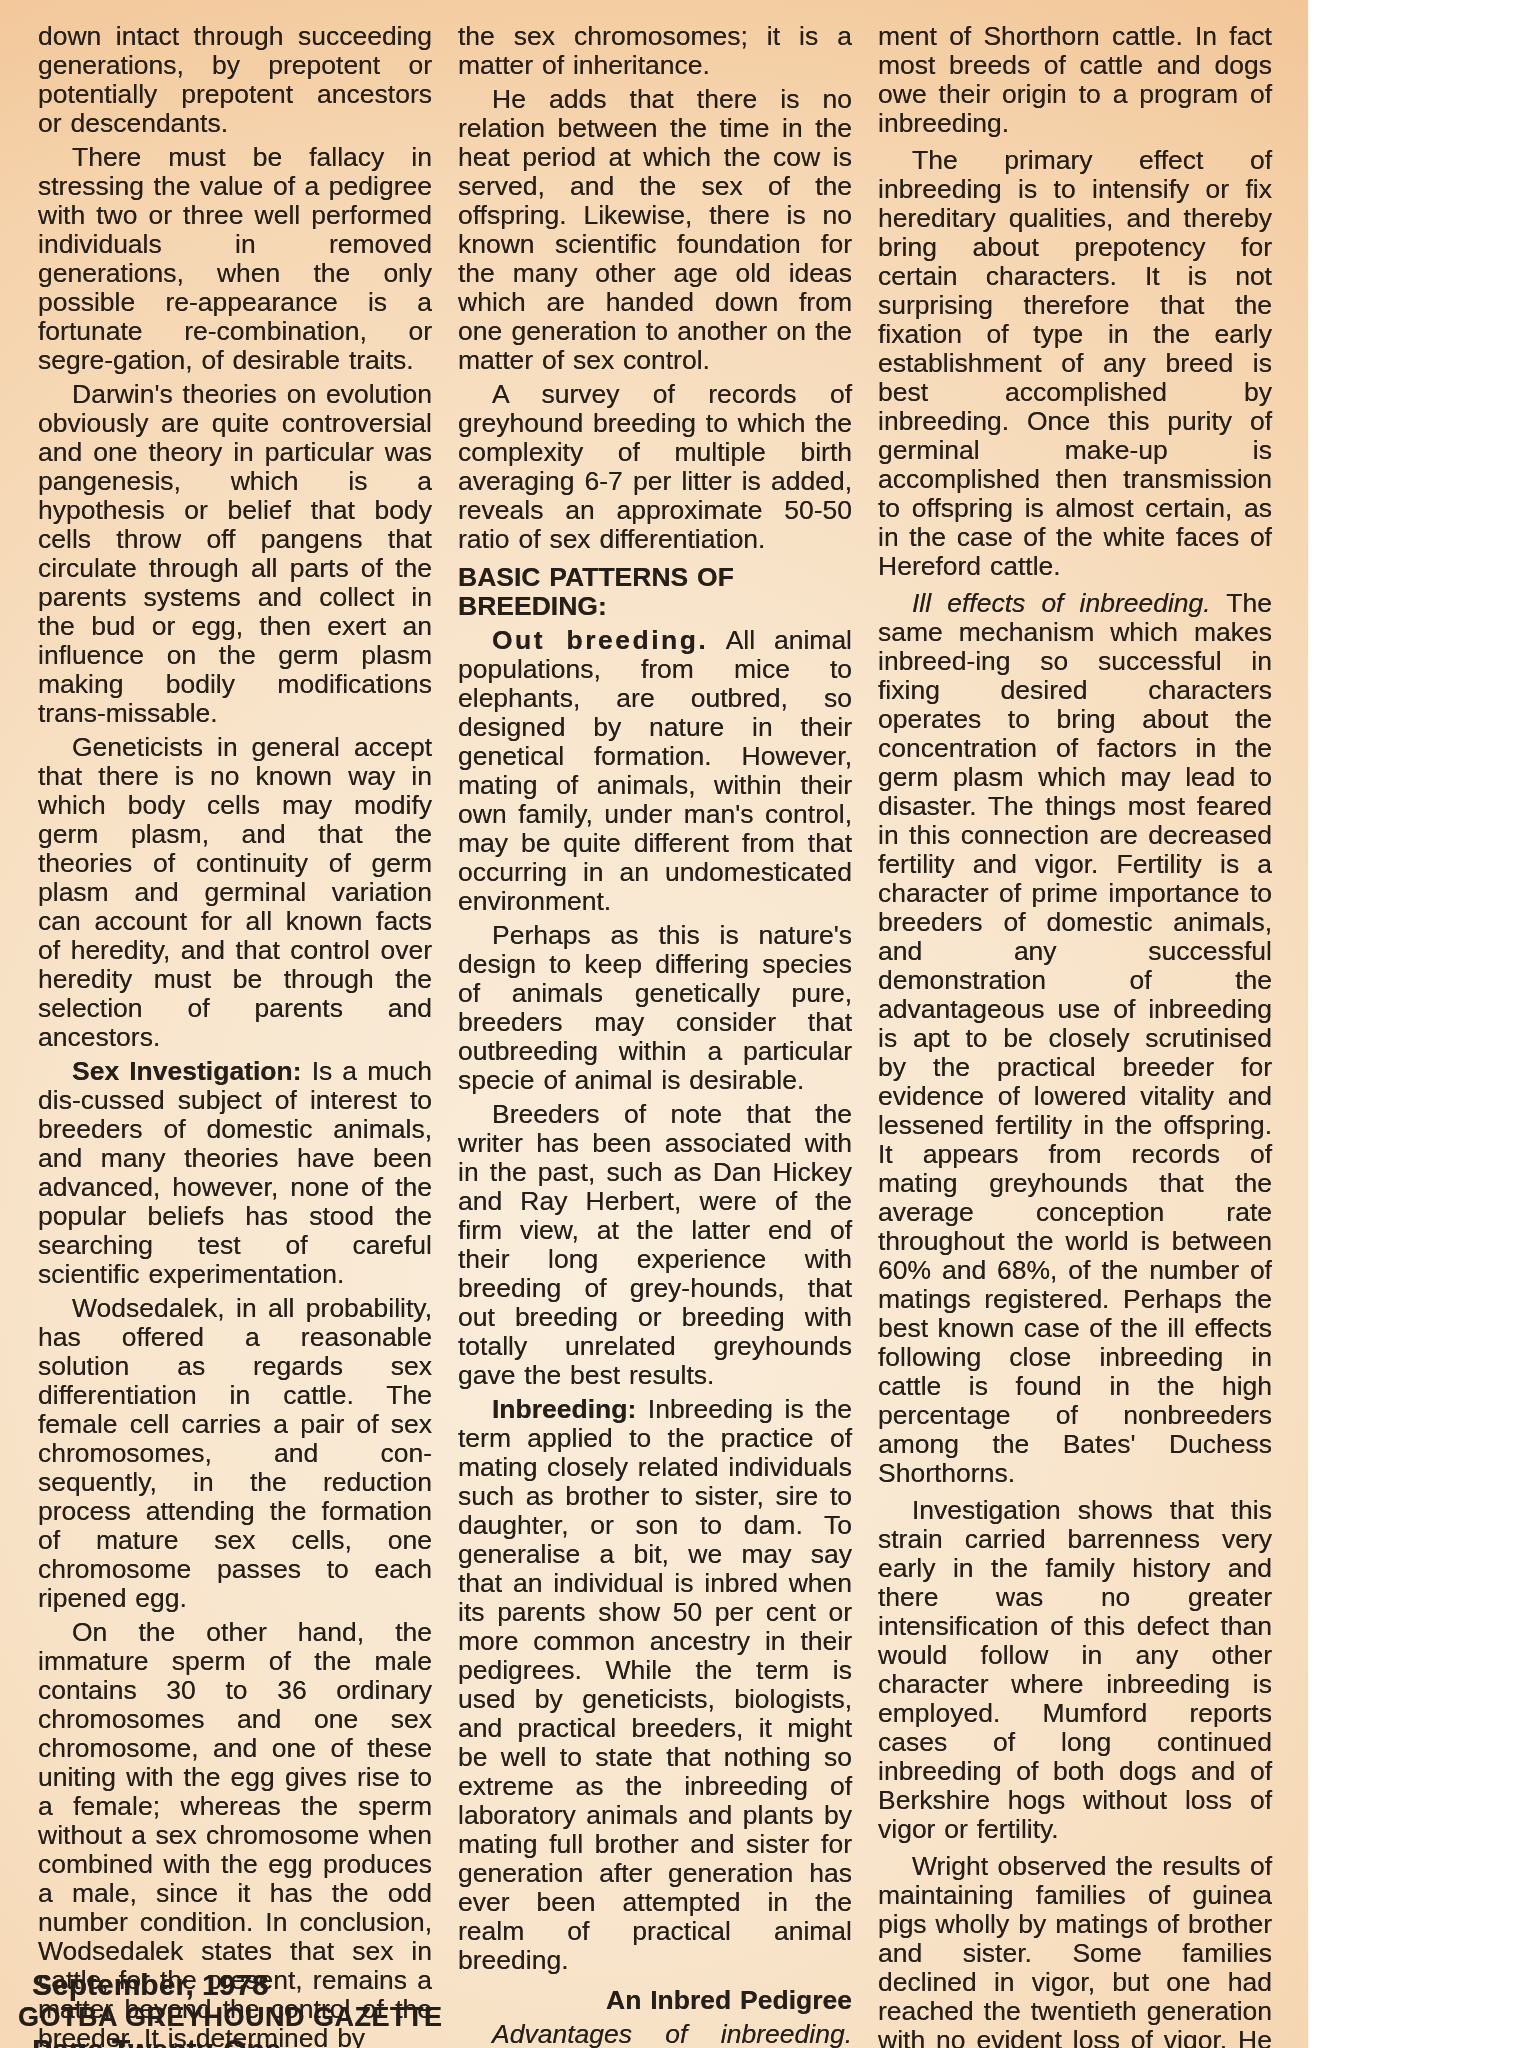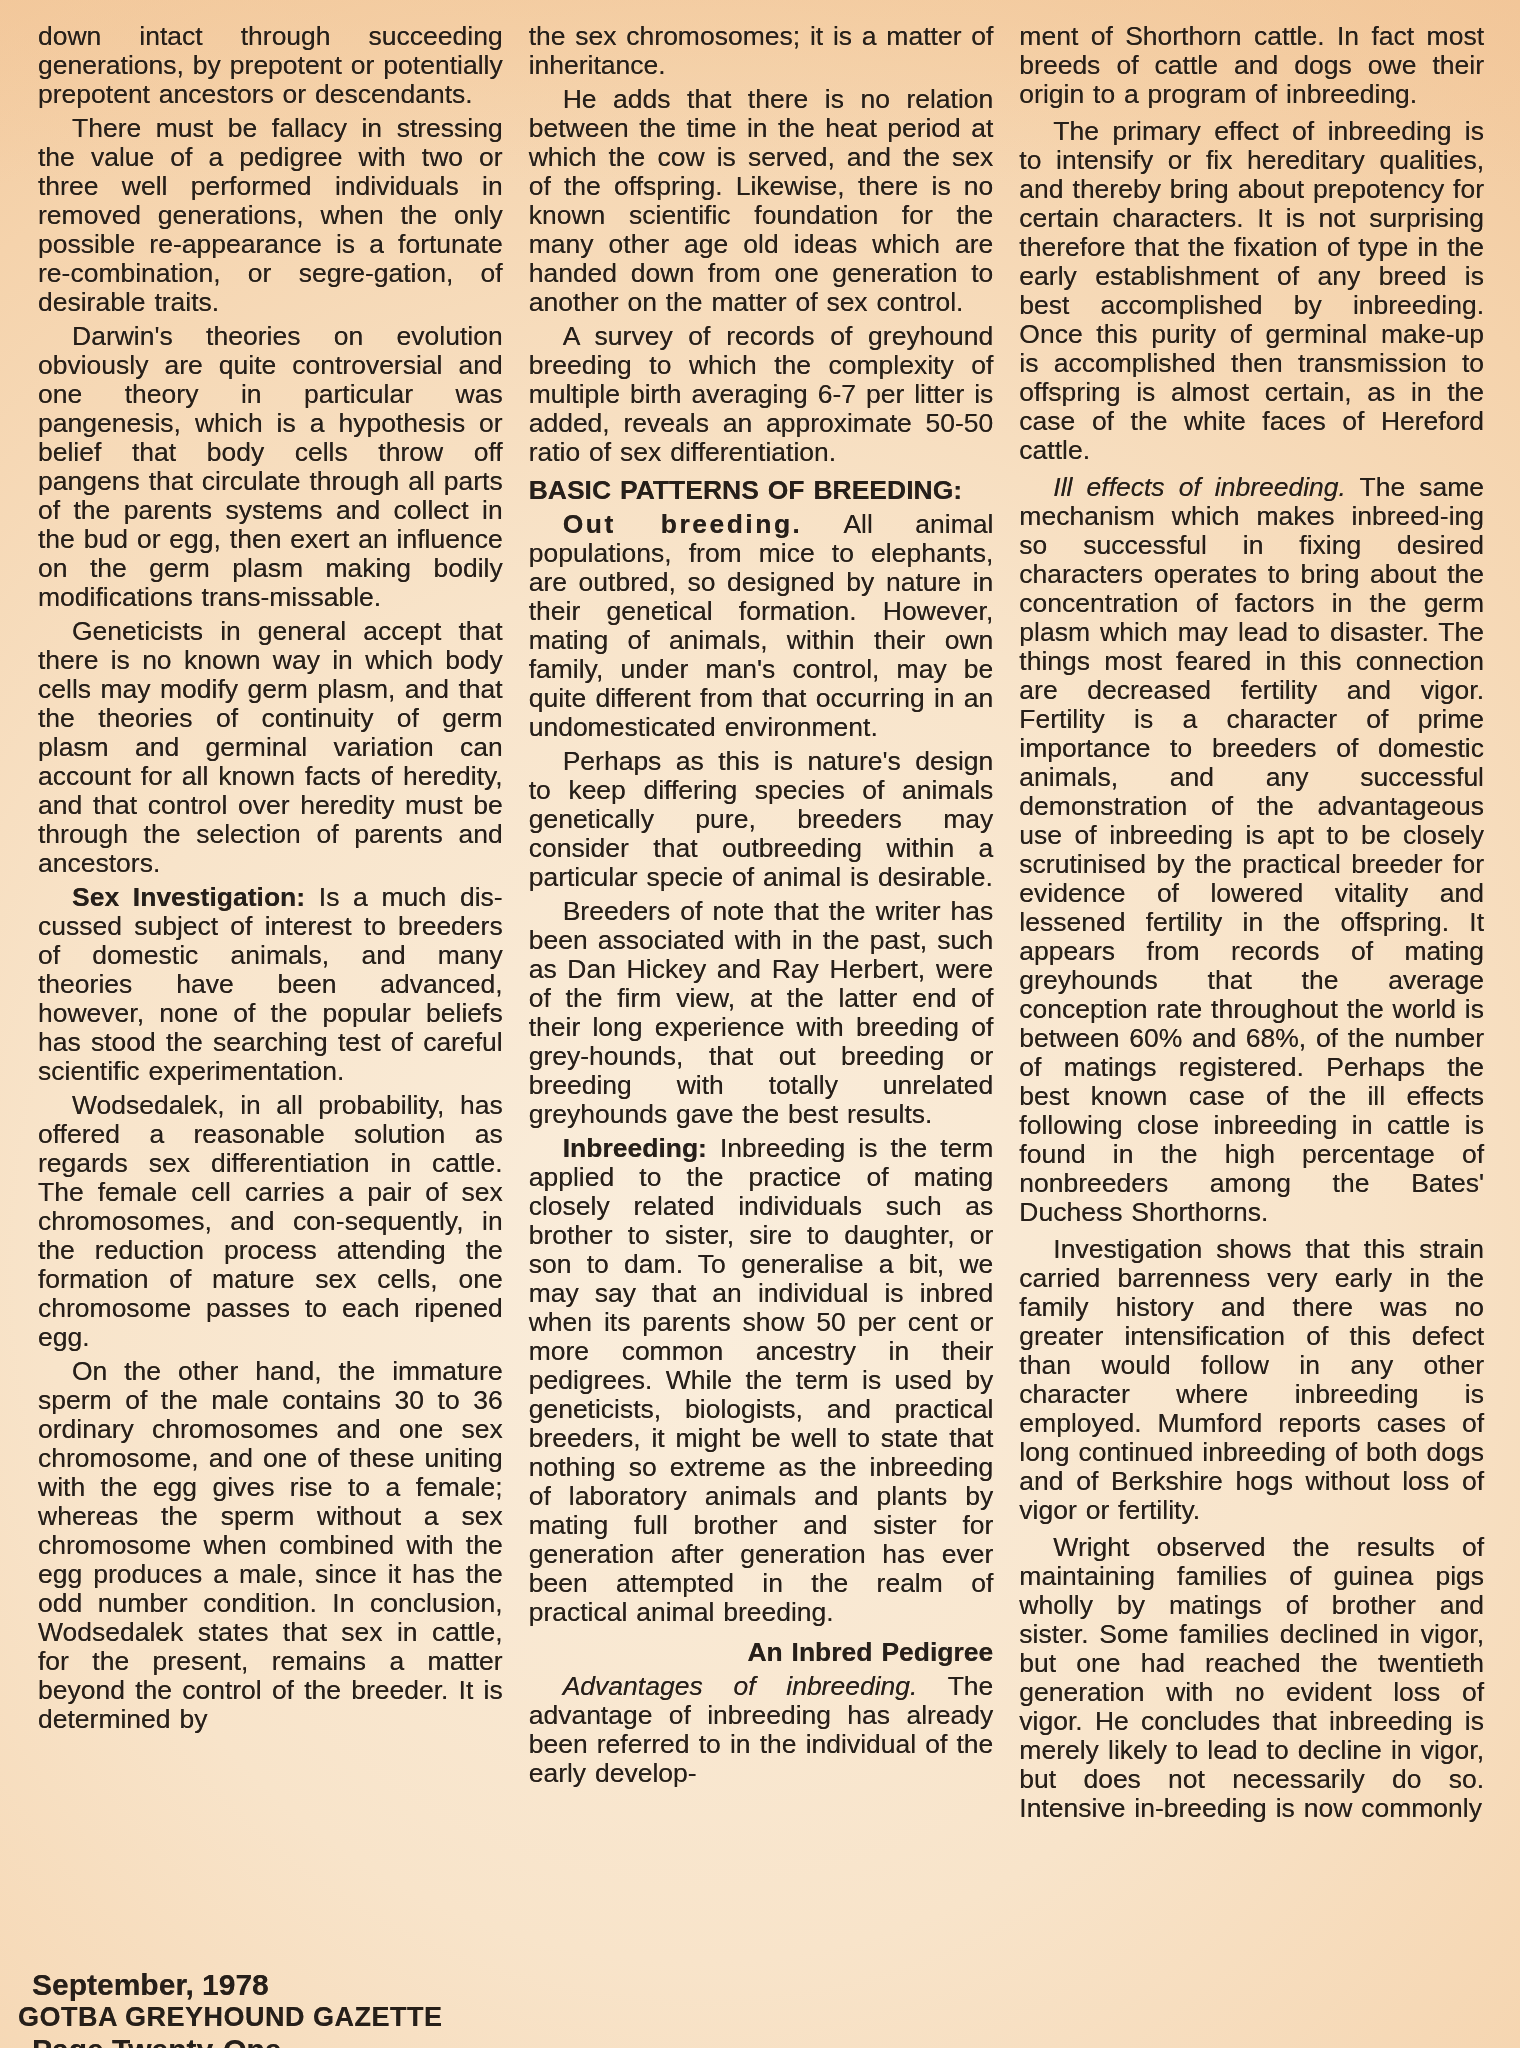--- a/index.html
+++ b/index.html
@@ -1,18 +1,18 @@
 <!DOCTYPE html>
 <html><head>
 <meta charset="utf-8">
 <style>
   html, body { margin: 0; padding: 0; }
   .page {
     position: relative;
-    width: 1520px;
+    width: 1308px;
     height: 2048px;
     overflow: hidden;
     font-family: "Liberation Sans", sans-serif;
     color: #261f19;
     background:
       linear-gradient(180deg, rgba(242,196,148,0.40) 0%, rgba(242,196,148,0) 9%),
       radial-gradient(95% 75% at 46% 62%, #faeedd 0%, #f8e4ca 45%, #f5d3ac 82%, #f2c89c 100%);
   }
   .cols {
     position: absolute;

